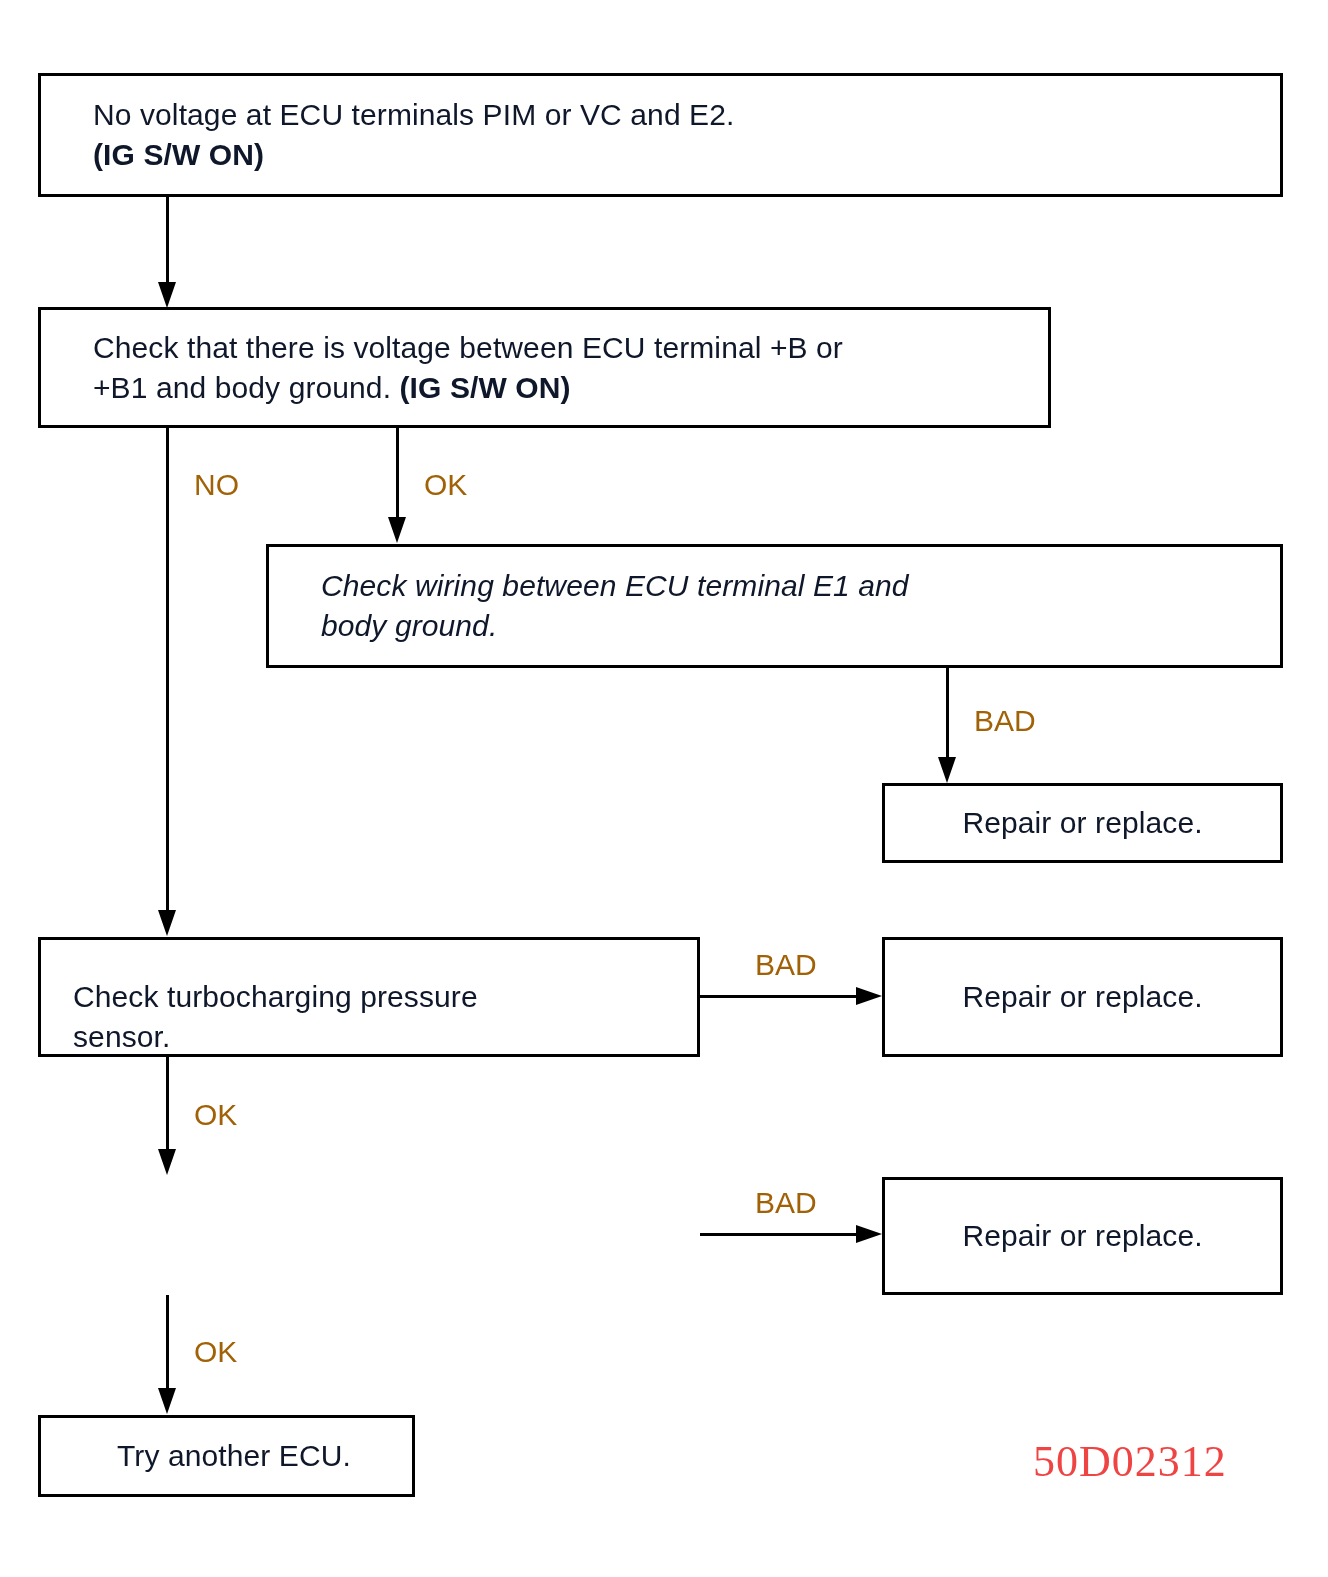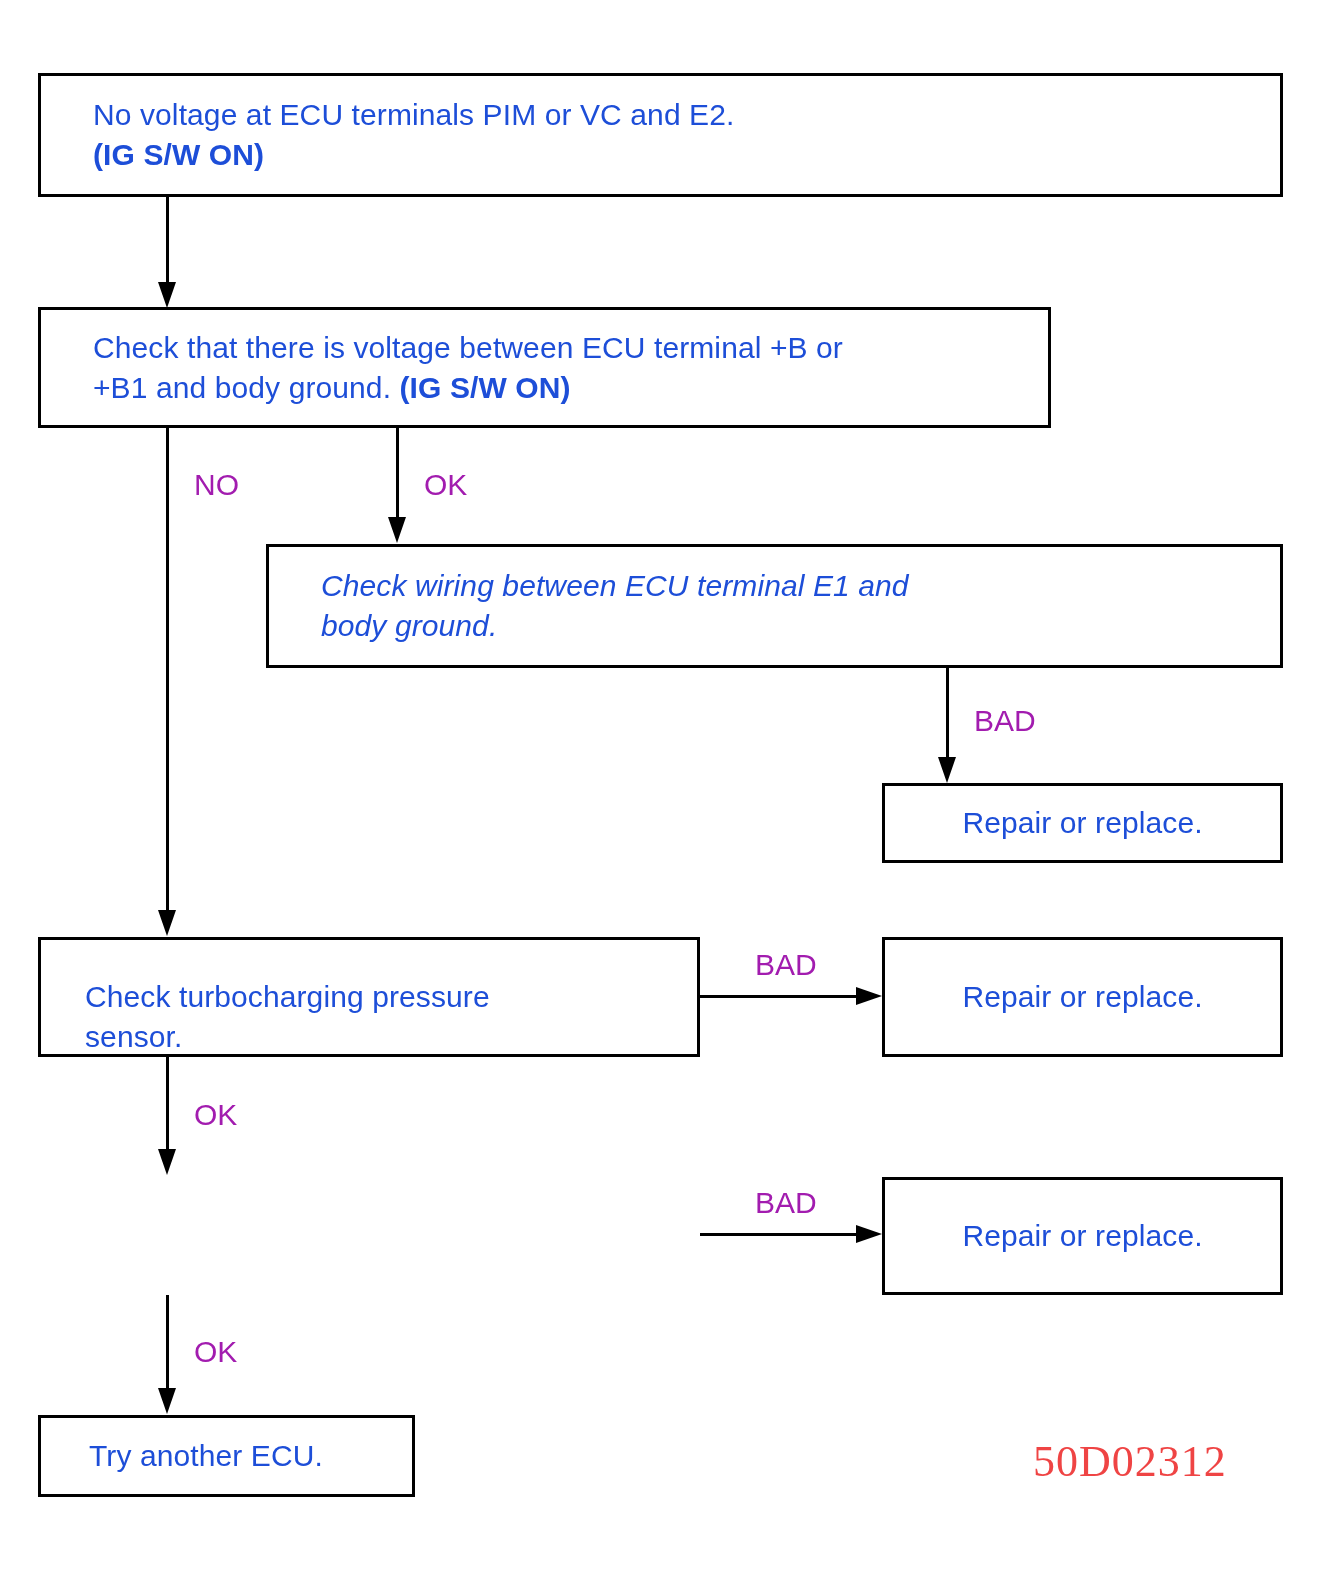--- a/index.html
+++ b/index.html
@@ -25,35 +25,35 @@
     display: flex;
     align-items: center;
   }
   .box .txt {
     display: block;
     padding: 0 0 0 52px;
     font-size: 30px;
     line-height: 1.32;
     letter-spacing: 0.1px;
     white-space: pre-line;
-    color: #1d4ed8;
+    color: #0f172a;
   }
   .box.center .txt {
     padding: 0;
     width: 100%;
     text-align: center;
   }
   .txt b, .txt .bld {
     font-weight: bold;
   }
   .edge-label {
     position: absolute;
     font-size: 30px;
     line-height: 1;
-    color: #a21caf;
+    color: #a16207;
     white-space: nowrap;
   }
   .vline {
     position: absolute;
     width: 3px;
     background: #000000;
   }
   .hline {
     position: absolute;
     height: 3px;
@@ -118,21 +118,21 @@
 
   <div class="vline" style="left:946px; top:668px; height:92px;"></div>
   <div class="arrow-down" style="left:938px; top:757px;"></div>
   <div class="edge-label" style="left:974px; top:706px;">BAD</div>
 
   <div class="box center" style="left:882px; top:783px; width:401px; height:80px;">
     <span class="txt">Repair or replace.</span>
   </div>
 
   <div class="box" style="left:38px; top:937px; width:662px; height:120px;">
-    <span class="txt" style="padding-left:44px;margin-top:40px;"><span>Check turbocharging pressure</span>
+    <span class="txt" style="padding-left:32px;margin-top:40px;"><span>Check turbocharging pressure</span>
 <span>sensor.</span></span>
   </div>
 
   <div class="hline" style="left:700px; top:995px; width:160px;"></div>
   <div class="arrow-right" style="left:856px; top:987px;"></div>
   <div class="edge-label" style="left:755px; top:950px;">BAD</div>
 
   <div class="box center" style="left:882px; top:937px; width:401px; height:120px;">
     <span class="txt">Repair or replace.</span>
   </div>
@@ -148,18 +148,18 @@
 
   <div class="box center" style="left:882px; top:1177px; width:401px; height:118px;">
     <span class="txt">Repair or replace.</span>
   </div>
 
   <div class="vline" style="left:166px; top:1295px; height:95px;"></div>
   <div class="arrow-down" style="left:158px; top:1388px;"></div>
   <div class="edge-label" style="left:194px; top:1337px;">OK</div>
 
   <div class="box" style="left:38px; top:1415px; width:377px; height:82px;">
-    <span class="txt" style="padding-left:48px;">Try another ECU.</span>
+    <span class="txt" style="padding-left:76px;">Try another ECU.</span>
   </div>
 
   <div class="refcode" style="left:1033px; top:1436px;">50D02312</div>
 
 </div>
 
 </body></html>

